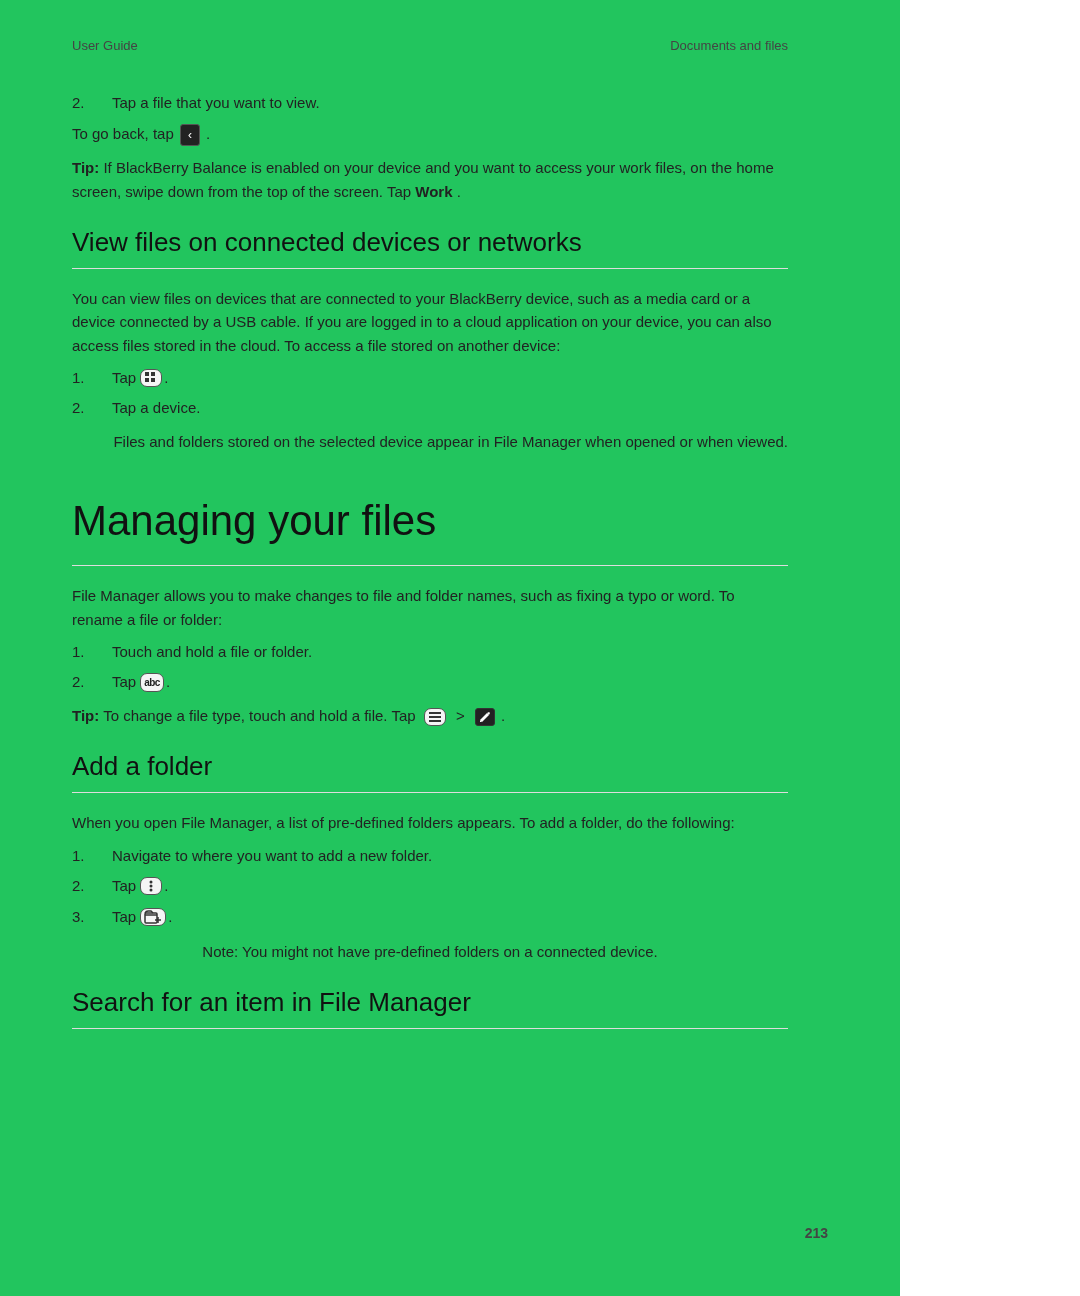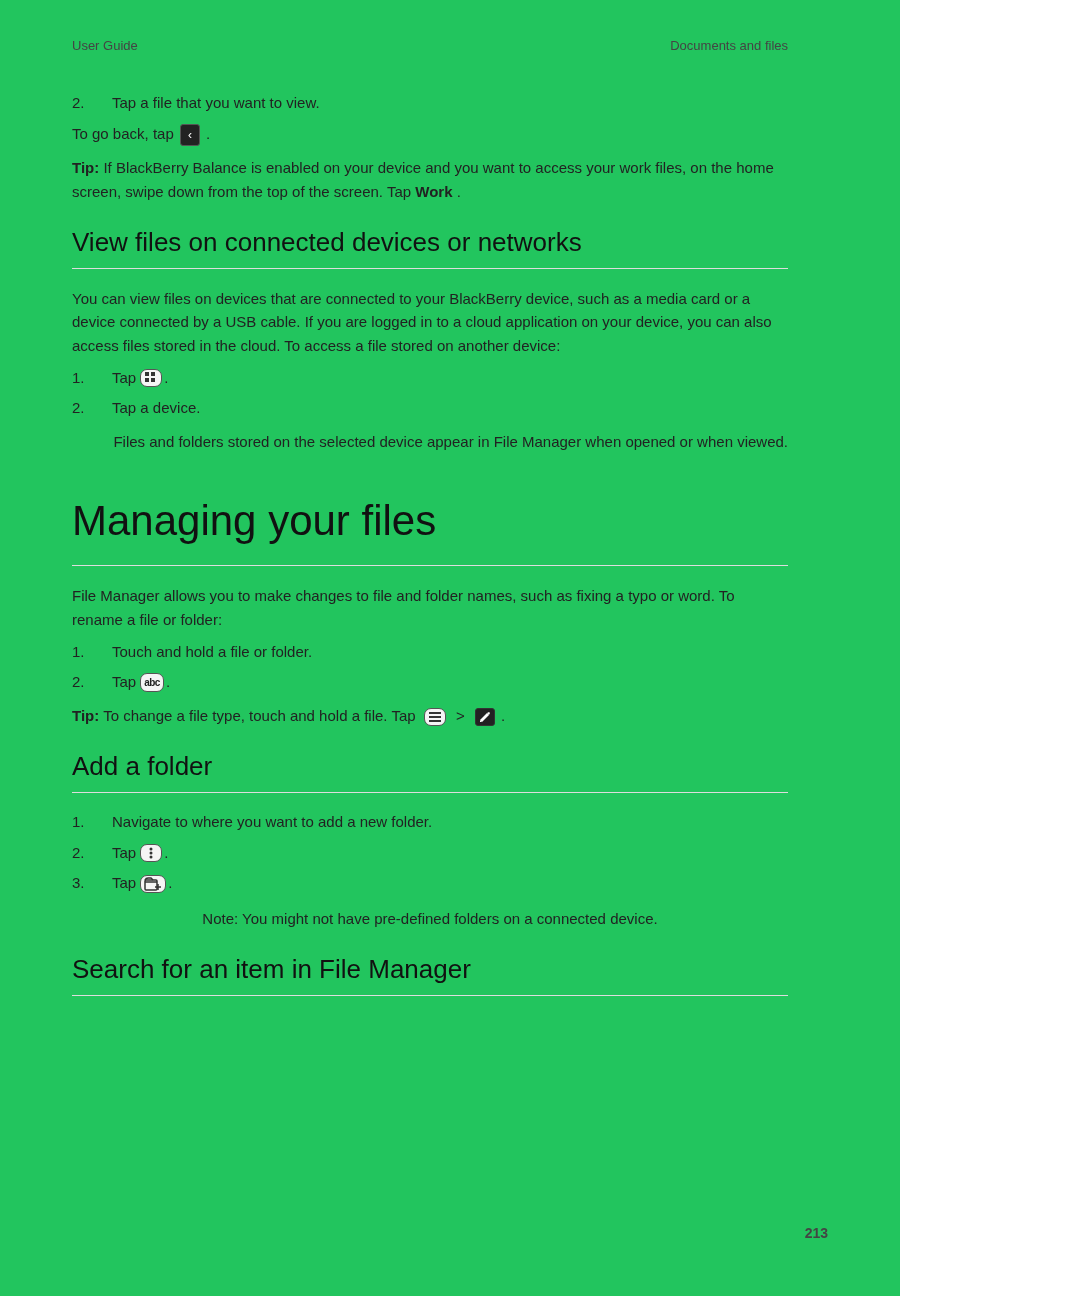--- a/index.html
+++ b/index.html
@@ -259,20 +259,21 @@
           <path d="M8 2L10 4L11 2L10 1L8 2Z" fill="white"></path>
           <path d="M1 11H3L1 9V11Z" fill="white"></path>
         </svg>
       </span>
       <span>.</span>
     </div>
 
     <div class="section-heading-medium">Add a folder</div>
     <hr class="divider-line">
 
+    <div class="paragraph">When you open File Manager, a list of pre-defined folders appears. To add a folder, do the following:</div>
 
     <div class="step-line">
       <span class="step-number">1.</span>
       <span class="step-text">Navigate to where you want to add a new folder.</span>
     </div>
 
     <div class="step-line">
       <span class="step-number">2.</span>
       <span class="step-text">Tap</span>
 

